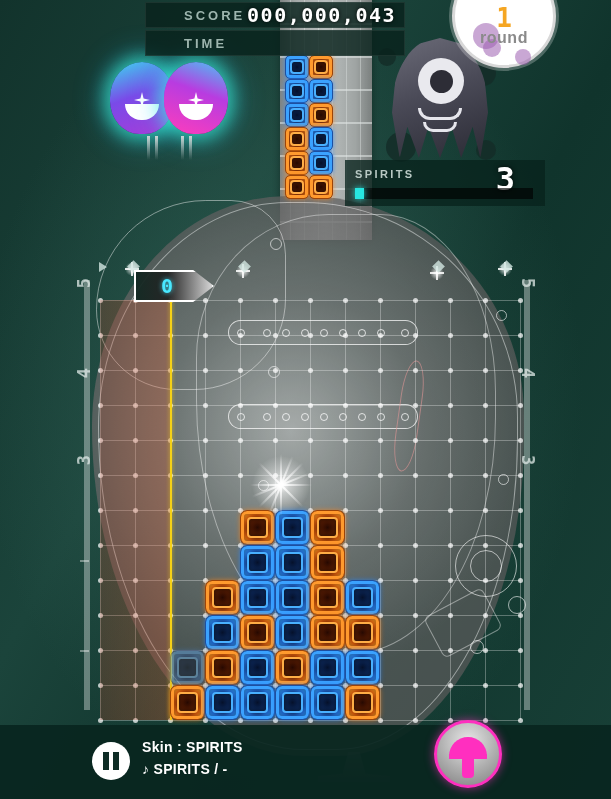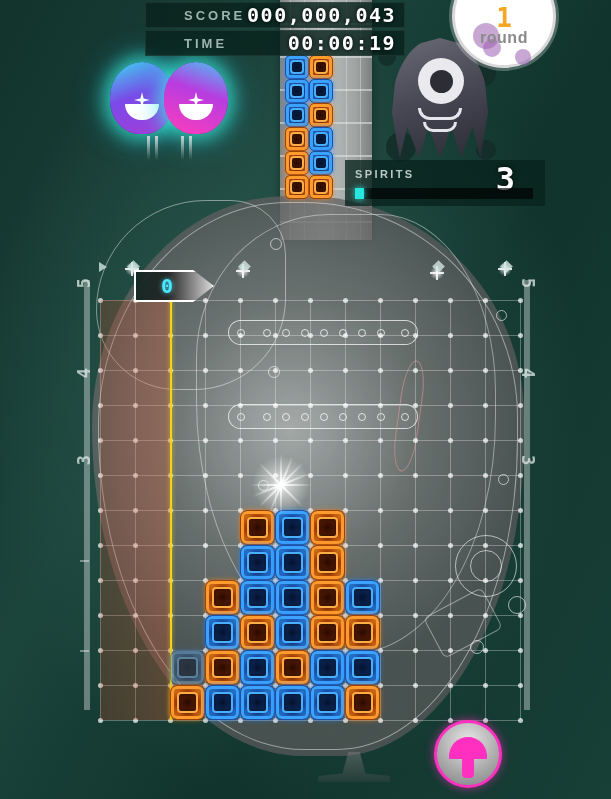--- a/index.html
+++ b/index.html
@@ -765,40 +765,47 @@
     <div class="ghost-arc" style="top:70px; width:44px; height:12px;"></div>
     <div class="ghost-arc" style="top:84px; width:34px; height:10px;"></div>
   </div>
 
   <div class="hud-panel" id="score-panel">
     <div class="hud-label">SCORE</div>
     <div class="hud-value">000,000,043</div>
   </div>
   <div class="hud-panel" id="time-panel">
     <div class="hud-label">TIME</div>
-    <div class="hud-value">00:00:19</div>
   </div>
 
   <div id="round-badge">
     <div class="round-dot" style="left:18px; top:56px; width:26px; height:26px;"></div>
     <div class="round-dot" style="left:28px; top:72px; width:18px; height:18px;"></div>
     <div class="round-dot" style="left:60px; top:82px; width:16px; height:16px;"></div>
     <div id="round-num">1</div>
     <div id="round-word">round</div>
   </div>
 
 
   <div id="purified-panel">
     <div id="purified-label">SPIRITS</div>
     <div id="purified-value">3</div>
     <div id="purified-bar">
       <div id="purified-fill" style="width: 5%;"></div>
     </div>
   </div>
 
+  <div id="bottom-bar">
+    <div id="pause-btn">
+      <i style="left:11px"></i>
+        <i style="left:21px"></i>
+    </div>
+    <div id="skin-text">Skin : SPIRITS</div>
+    <div id="song-text">♪ SPIRITS / -</div>
+  </div>
 
   <div id="item-btn">
     <div id="item-glyph">
       <div class="cap"></div>
       <div class="brim"></div>
       <div class="stem"></div>
     </div>
   </div>
 
 </div>

